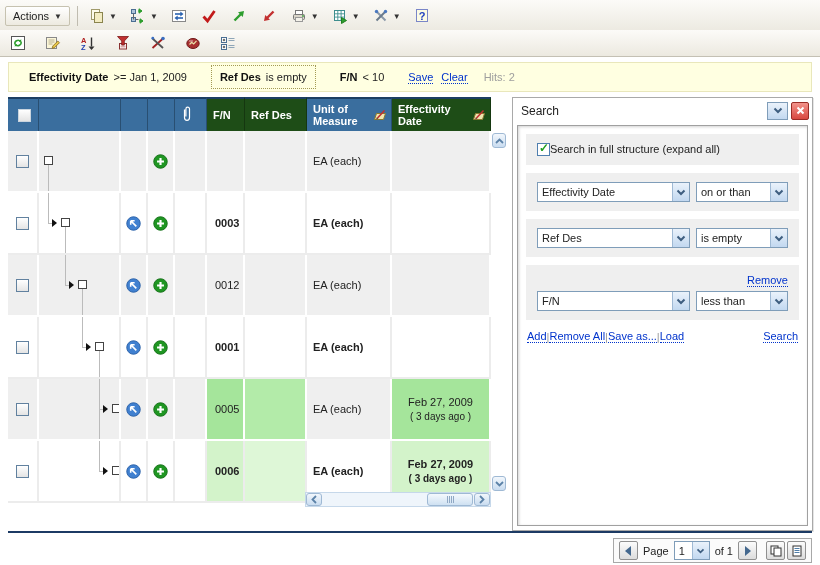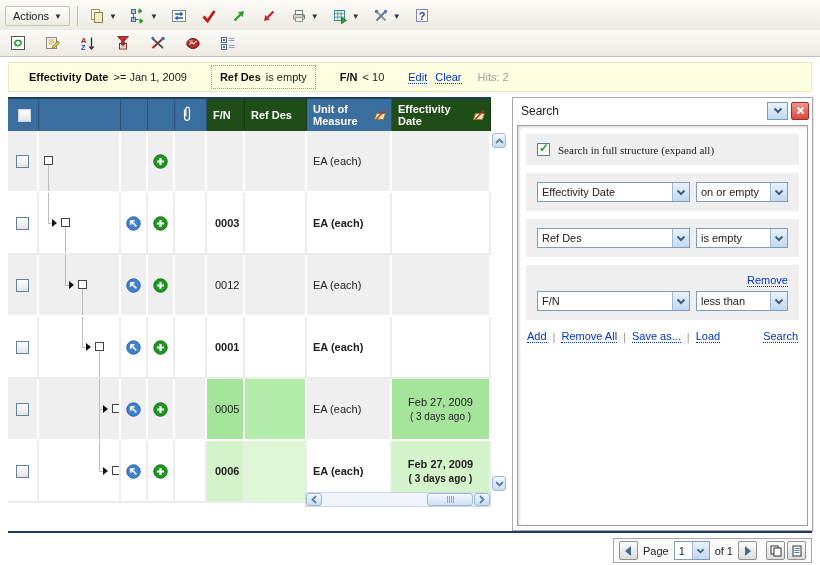--- a/index.html
+++ b/index.html
@@ -76,39 +76,39 @@
   #searchpanel { position: absolute; left: 512px; top: 97px; width: 301px; height: 434px;
                  border: 1px solid #A9A9A9; background: #FFF; box-shadow: 1px 1px 0 #E5E5E5; }
   #sp-header { height: 25px; display: flex; align-items: center; padding: 2px 3px 2px 8px; gap: 3px; }
   #sp-title { font-size: 12px; color: #222; flex: 1; }
   #sp-collapse { width: 21px; height: 18px; }
   #sp-close { width: 18px; height: 18px; border: 1px solid #9A2B25; border-radius: 2px;
               background: linear-gradient(#F2928A,#D84840); display: flex; align-items: center; justify-content: center; }
   #sp-body { position: absolute; left: 4px; right: 4px; top: 27px; bottom: 4px; border: 1px solid #A0A0A0;
              box-shadow: inset 1px 1px 3px rgba(0,0,0,.18); background: #FFF; padding: 8px; overflow: hidden; }
   .sp-group { background: #EFEFEF; padding: 9px 11px; margin-bottom: 8px; }
-  .opt-row { display: flex; align-items: flex-end; gap: 8px; margin-bottom: 9px; font-family: Liberation Serif, serif; }
+  .opt-row { display: flex; align-items: flex-start; margin-bottom: 9px; }
   .opt-row:last-child { margin-bottom: 0; }
   .sp-cb { width: 13px; height: 13px; border: 1px solid #4F7FAF; background: #FFF; position: relative; flex: none; }
   .sp-cb.checked:after { content: "✓"; position: absolute; left: 1px; top: -3px; color: #1E9E1E;
                          font-weight: bold; font-size: 12px; }
   .crit-selects { display: flex; gap: 6px; }
   .sel { height: 20px; border: 1px solid #7F9DB9; background: #FFF; display: flex; align-items: stretch; }
   .sel .val { flex: 1; padding: 3px 4px; white-space: nowrap; overflow: hidden; }
   .sel .chev { width: 17px; border-left: 1px solid #9FB9D4; background: linear-gradient(#EAF2FB,#C2D8F0);
                display: flex; align-items: center; justify-content: center; }
   .sel.field { flex: 1; } .sel.op { width: 92px; flex: none; }
   .inp-row { margin-top: 7px; position: relative; }
   .inp { height: 20px; border: 1px solid #7F9DB9; background: #FFF; padding: 3px 22px 3px 5px; width: 100%;
          white-space: nowrap; }
   .inp.datev { color: #46648C; }
   .inp-icon { position: absolute; right: 4px; top: 3px; }
   .remove-row { text-align: right; margin-bottom: 5px; }
   .sp-link { color: #0033CC; text-decoration: none; border-bottom: 1px dotted #0033CC; cursor: pointer; }
-  #sp-links { display: flex; align-items: center; gap: 6px; padding: 2px 1px; justify-content: space-between; }
+  #sp-links { display: flex; align-items: center; padding: 2px 1px; justify-content: space-between; }
   #sp-links .pipe { color: #999; }
   #sp-search-link { margin-left: auto; }
 
   
   #bottomline { position: absolute; left: 8px; top: 531px; width: 804px; height: 2px; background: #1C3A64; }
   #pagination { position: absolute; right: 8px; top: 538px; height: 25px; border: 1px solid #A8A8A8;
                 background: #FBFBFB; display: flex; align-items: center; padding: 2px 5px; gap: 5px; }
   .pg-btn { width: 19px; height: 19px; border: 1px solid #909090; border-radius: 2px;
             background: linear-gradient(#FCFCFC,#DCDCDC); display: flex; align-items: center; justify-content: center; }
   .tri-left { width: 0; height: 0; border-right: 6px solid #44688E; border-top: 5px solid transparent; border-bottom: 5px solid transparent; }
@@ -304,21 +304,21 @@
     <span>&gt;= Jan 1, 2009</span>
   </div>
   <div class="chip selected">
     <b>Ref Des</b>
     <span>is empty</span>
   </div>
   <div class="chip">
     <b>F/N</b>
     <span>&lt; 10</span>
   </div>
-  <a class="fb-link">Edit</a>
+  <a class="fb-link">Save</a>
   <a class="fb-link" style="margin-left:-8px">Clear</a>
   <span class="fb-hits">Hits: 2</span>
 </div>
 
 <div id="tablewrap">
   <table>
     <colgroup>
       <col style="width:31px">
         <col style="width:82px">
         <col style="width:27px">
@@ -601,21 +601,21 @@
       <div class="crit-selects">
         <div class="sel field">
           <div class="val">Effectivity Date</div>
           <div class="chev">
               <svg width="10" height="7" viewBox="0 0 10 7">
                 <path d="M1.5 1.5 L5 5 L8.5 1.5" fill="none" stroke="#3E5E80" stroke-width="2"></path>
               </svg>
             </div>
         </div>
         <div class="sel op">
-          <div class="val">on or empty</div>
+          <div class="val">on or than</div>
           <div class="chev">
               <svg width="10" height="7" viewBox="0 0 10 7">
                 <path d="M1.5 1.5 L5 5 L8.5 1.5" fill="none" stroke="#3E5E80" stroke-width="2"></path>
               </svg>
             </div>
         </div>
       </div>
     </div>
 
     <div class="sp-group">

